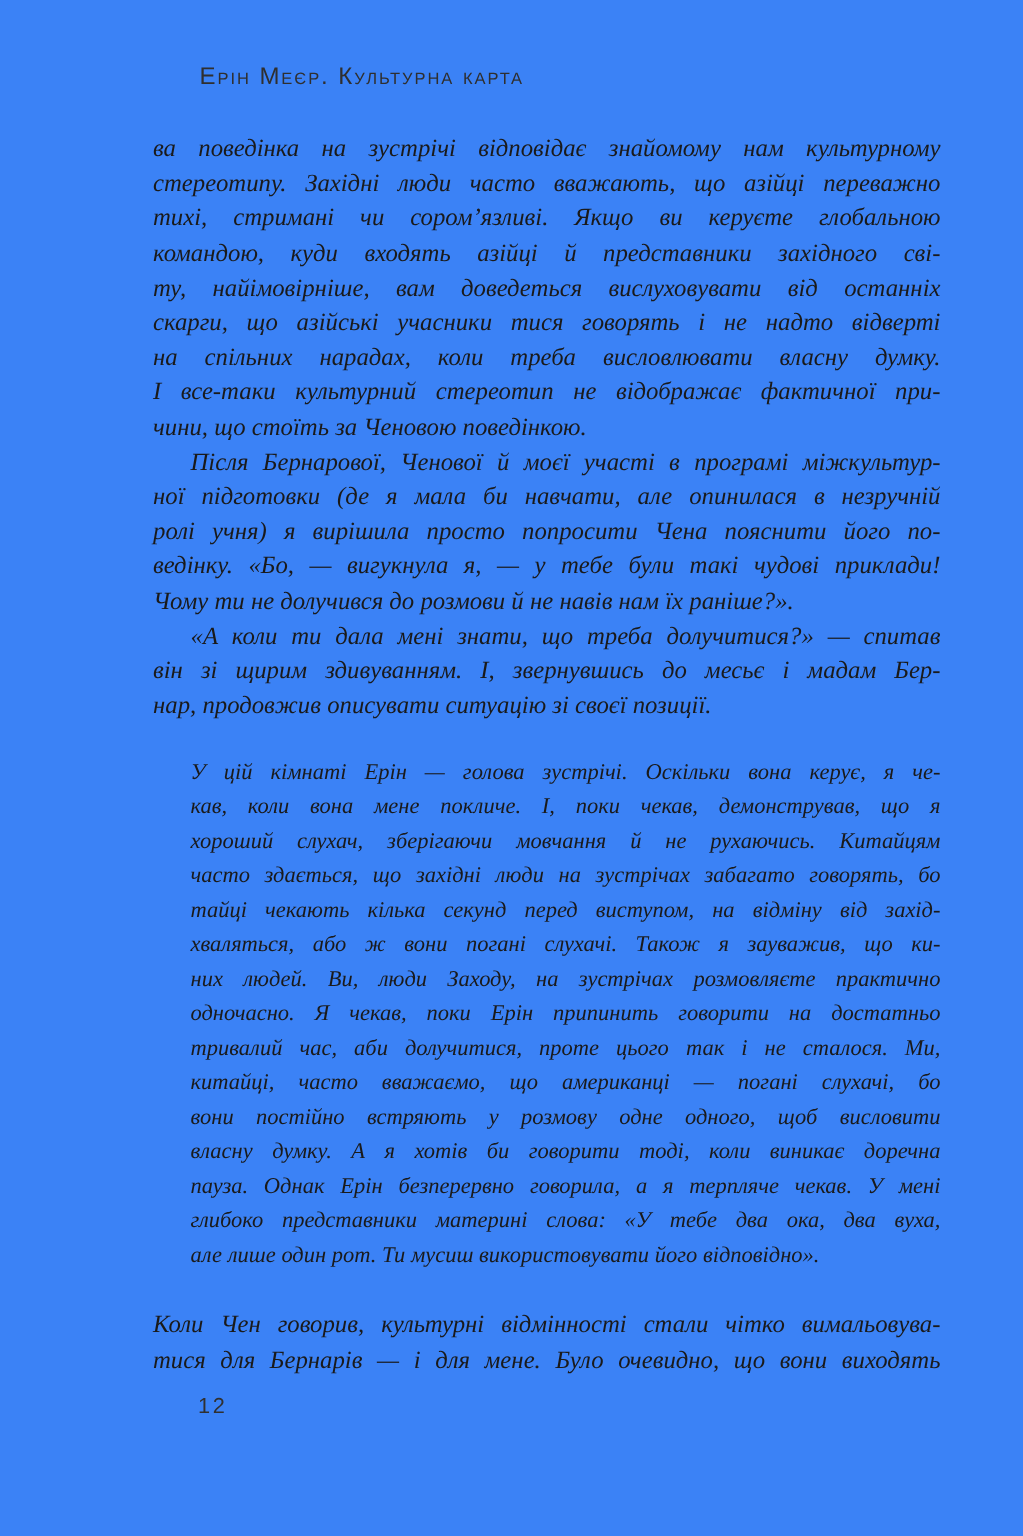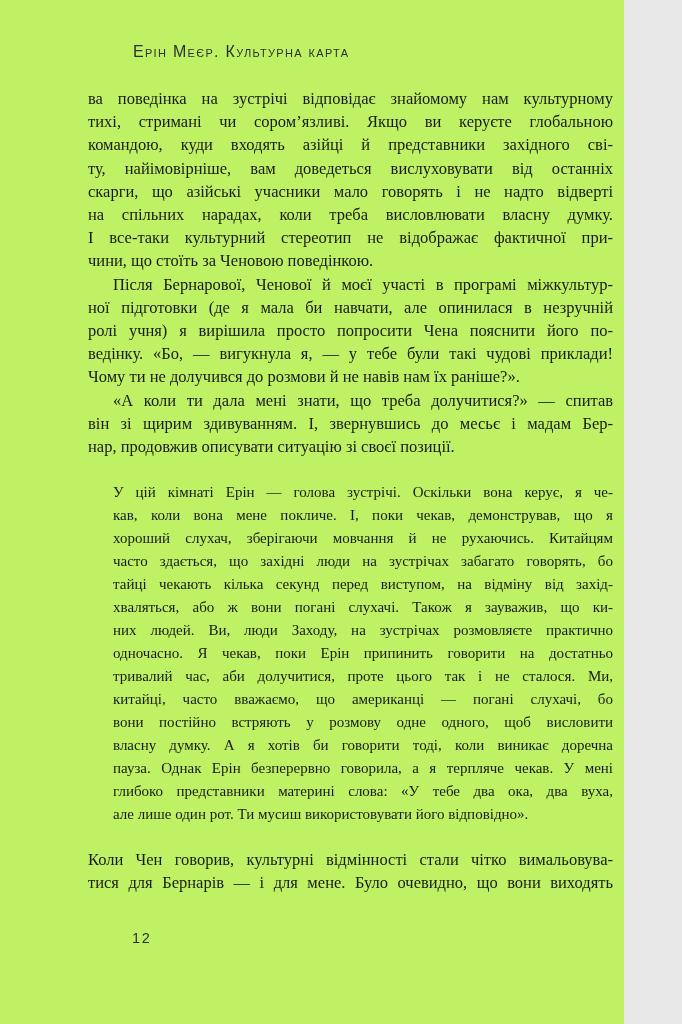--- a/index.html
+++ b/index.html
@@ -1,39 +1,40 @@
 <!DOCTYPE html>
 <html lang="uk"><head>
 <meta charset="utf-8">
 <style>
   html,body{margin:0;padding:0;background:#e8e8e8;}
   .page{
     position:relative;
-    width:624px;height:1024px;
-    background:#bef264;
+    width:682px;height:1024px;
+    background:#3b82f6;
     overflow:hidden;
     font-family:"Liberation Serif", serif;
   }
   .running-header{
     position:absolute;
     left:133px;top:44px;
     font-family:"Liberation Sans", sans-serif;
     font-variant:small-caps;
     font-size:16px;line-height:16px;
     letter-spacing:1.3px;
     color:#2f2f2f;
     white-space:nowrap;
   }
   .text-column{
     position:absolute;
-    left:88px;top:87px;
+    left:102px;top:87px;
     width:525px;
     font-size:16.5px;
     line-height:23.2px;
     color:#1a1a1a;
+    font-style:italic;
   }
   .block{margin:0;}
   .line{
     text-align:justify;
     text-align-last:justify;
     white-space:normal;
   }
   .line.last{
     text-align-last:left;
   }
@@ -57,24 +58,25 @@
 </style>
 </head>
 <body>
 
 <div class="page">
   <div class="running-header">Ерін Меєр. Культурна карта</div>
 
   <div class="text-column">
       <div class="block para">
         <div class="line">ва поведінка на зустрічі відповідає знайомому нам культурному</div>
+        <div class="line">стереотипу. Західні люди часто вважають, що азійці переважно</div>
         <div class="line">тихі, стримані чи сором’язливі. Якщо ви керуєте глобальною</div>
         <div class="line">командою, куди входять азійці й представники західного сві-</div>
         <div class="line">ту, найімовірніше, вам доведеться вислуховувати від останніх</div>
-        <div class="line">скарги, що азійські учасники мало говорять і не надто відверті</div>
+        <div class="line">скарги, що азійські учасники тися говорять і не надто відверті</div>
         <div class="line">на спільних нарадах, коли треба висловлювати власну думку.</div>
         <div class="line">І все-таки культурний стереотип не відображає фактичної при-</div>
         <div class="line last">чини, що стоїть за Ченовою поведінкою.</div>
       </div>
       <div class="block para">
         <div class="line indent">Після Бернарової, Ченової й моєї участі в програмі міжкультур-</div>
         <div class="line">ної підготовки (де я мала би навчати, але опинилася в незручній</div>
         <div class="line">ролі учня) я вирішила просто попросити Чена пояснити його по-</div>
         <div class="line">ведінку. «Бо, — вигукнула я, — у тебе були такі чудові приклади!</div>
         <div class="line last">Чому ти не долучився до розмови й не навів нам їх раніше?».</div>

